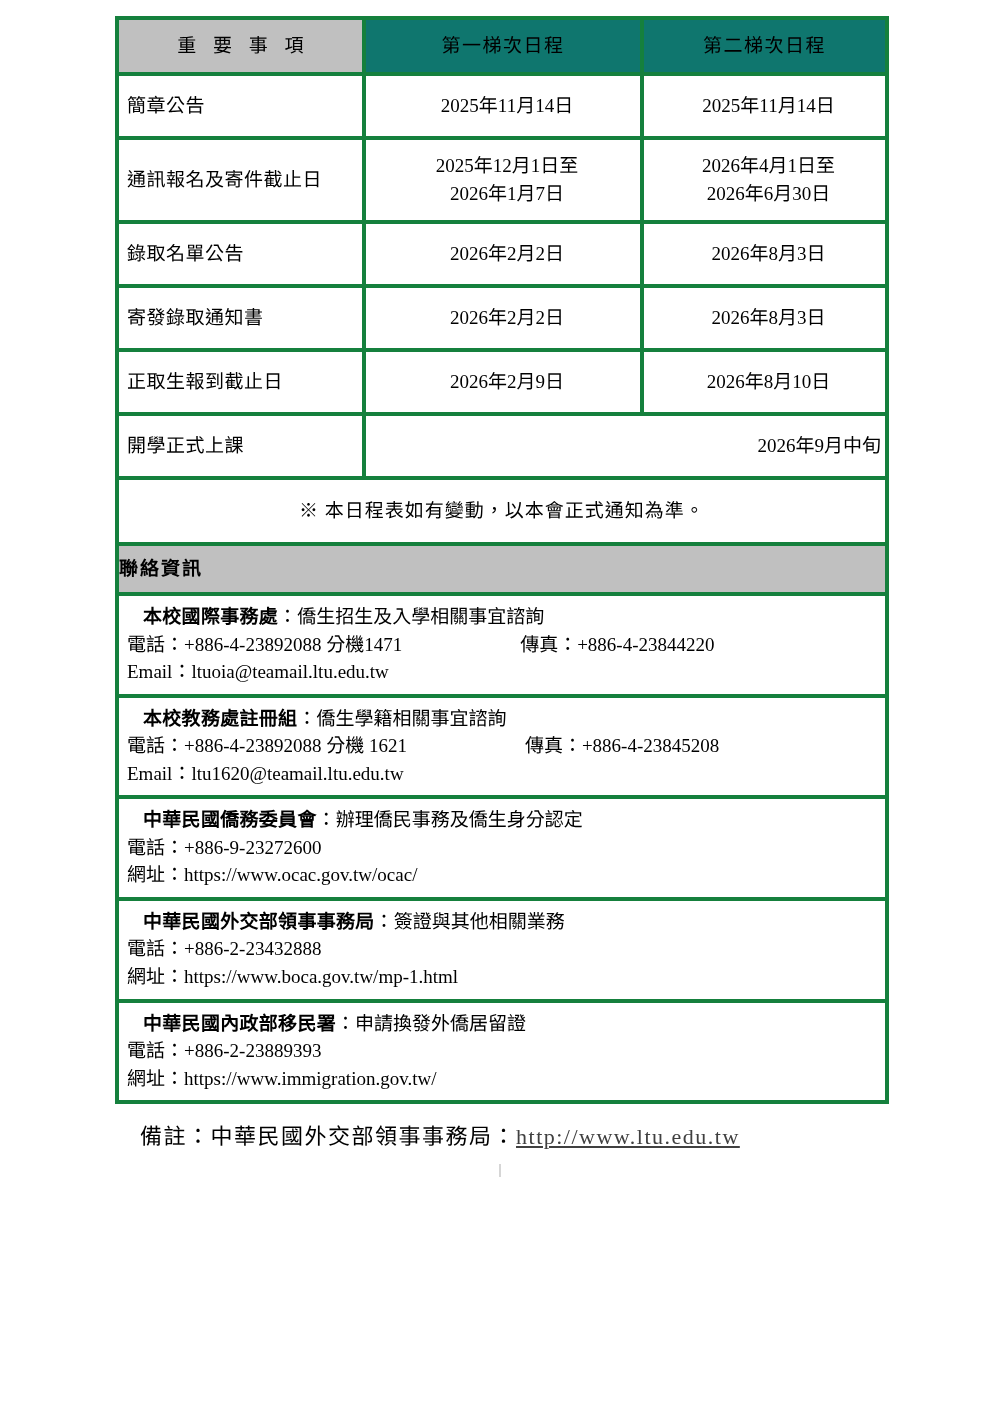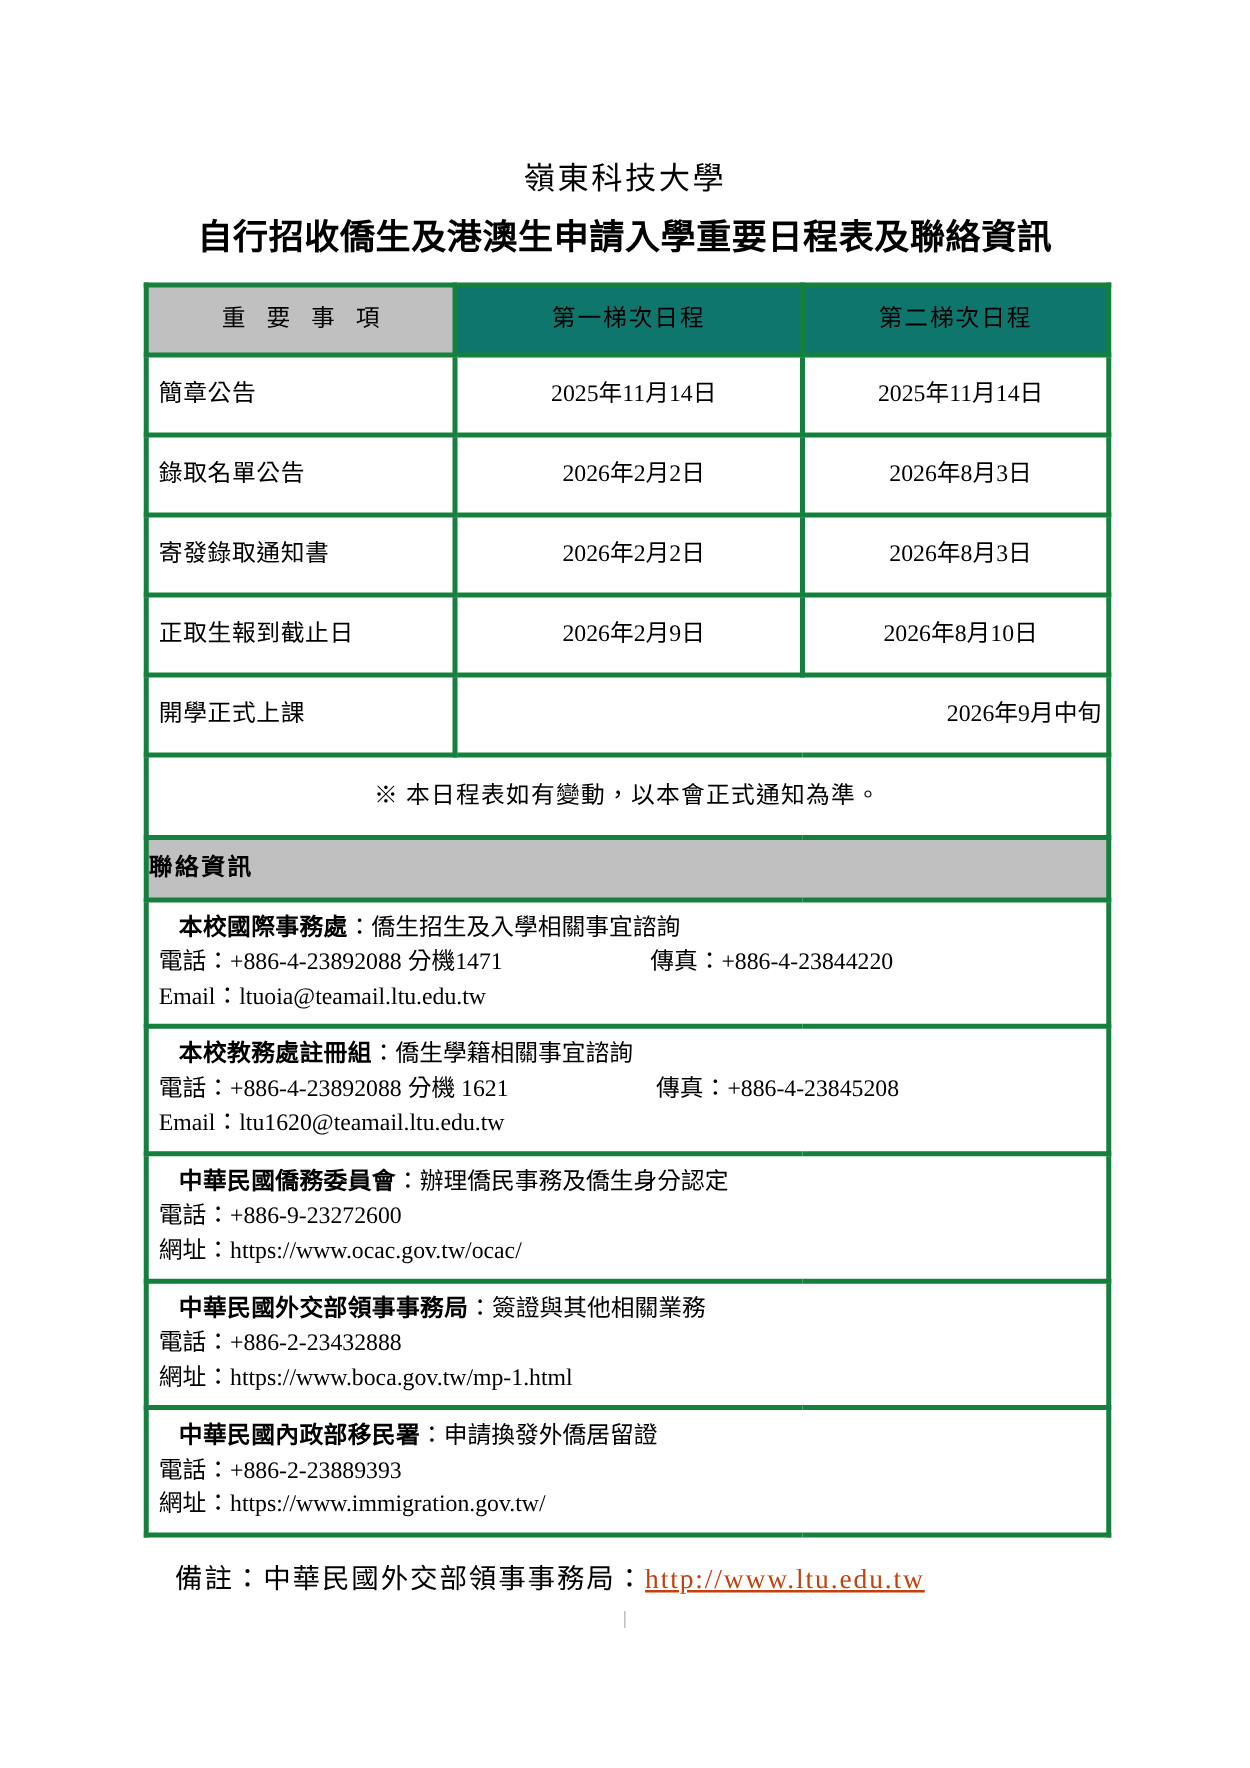--- a/index.html
+++ b/index.html
@@ -139,41 +139,37 @@
 
   
   .footer-note {
     margin: 14px 0 0 0;
     padding-left: 140px;
     font-size: 22px;
     letter-spacing: 1.5px;
   }
   .footer-note a,
   .footer-link {
-    color: #c2410c;
+    color: #404040;
     font-family: "Liberation Serif", "DejaVu Serif", serif;
   }
   .caret {
     display: block;
     text-align: center;
     margin-top: 12px;
     color: #9a9a9a;
     font-size: 15px;
     line-height: 1;
   }
 </style>
 </head>
 <body>
 
 <div class="page">
 
-  <div class="title-block">
-    <div class="title-main">嶺東科技大學</div>
-    <div class="title-sub">自行招收僑生及港澳生申請入學重要日程表及聯絡資訊</div>
-  </div>
 
   <div class="table-wrap">
     <table class="doc">
       <colgroup>
         <col class="c1">
           <col class="c2">
           <col class="c3">
       </colgroup>
       <tbody>
 
@@ -186,20 +182,31 @@
         <tr>
           <td class="rowlabel">簡章公告</td>
           <td class="rowval">
             <span class="ln">2025年11月14日</span>
           </td>
           <td class="rowval">
             <span class="ln">2025年11月14日</span>
           </td>
         </tr>
 
+        <tr>
+          <td class="rowlabel two-line">通訊報名及寄件截止日</td>
+          <td class="rowval two-line">
+            <span class="ln">2025年12月1日至</span>
+            <span class="ln">2026年1月7日</span>
+          </td>
+          <td class="rowval two-line">
+            <span class="ln">2026年4月1日至</span>
+            <span class="ln">2026年6月30日</span>
+          </td>
+        </tr>
 
         <tr>
           <td class="rowlabel">錄取名單公告</td>
           <td class="rowval">
             <span class="ln">2026年2月2日</span>
           </td>
           <td class="rowval">
             <span class="ln">2026年8月3日</span>
           </td>
         </tr>

